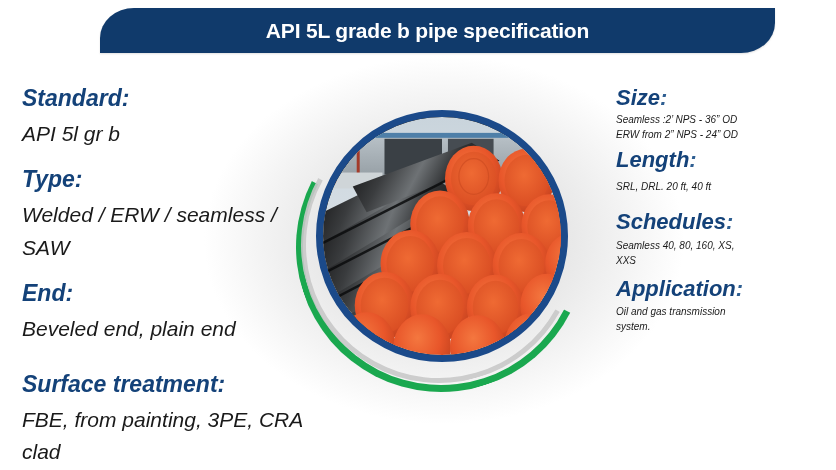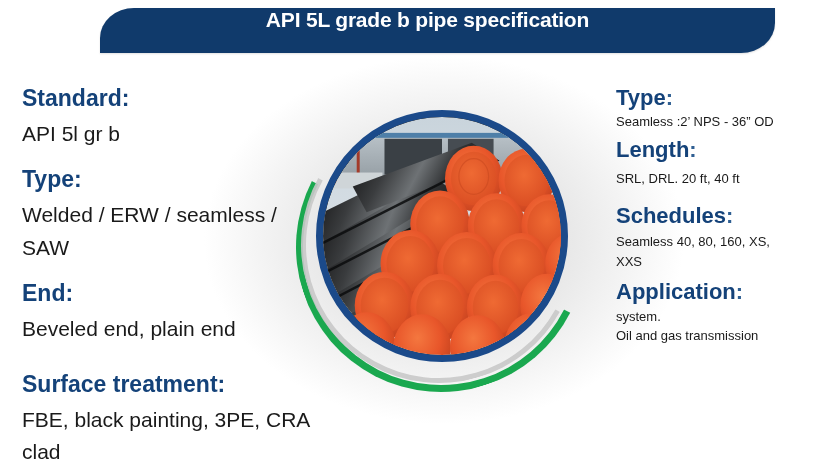--- a/index.html
+++ b/index.html
@@ -29,59 +29,60 @@
     position: absolute;
     left: 100px;
     top: 8px;
     width: 675px;
     height: 45px;
     background: #103a6b;
     border-top-left-radius: 34px 30px;
     border-bottom-right-radius: 34px 30px;
     box-shadow: 0 1px 2px rgba(0,0,0,0.12);
     display: flex;
+    align-items: center;
     justify-content: center;
   }
   .banner-title {
     color: #ffffff;
     font-size: 21px;
     font-weight: bold;
     letter-spacing: -0.2px;
     white-space: nowrap;
     padding-right: 20px;
   }
 
   
   .col {
     position: absolute;
     top: 84px;
   }
   .col-left  { left: 22px;  width: 290px; }
   .col-right { left: 616px; width: 215px; }
 
-  .spec-block { margin-bottom: 2px; }
+  .spec-block { margin-bottom: 2px; font-style: italic; }
 
   .spec-head {
     color: #144279;
     font-weight: bold;
     line-height: 1.28;
     margin: 0;
   }
   .col-left .spec-head  { font-size: 23px; }
   .col-right .spec-head { font-size: 22px; }
 
   .spec-head .colon { color: #2f5f92; }
 
   .spec-text {
     color: #1a1a1a;
     font-size: 21px;
     line-height: 1.55;
     margin: 0;
   }
-  .col-right .spec-text { font-size: 13px; line-height: 1.5; }
+  .col-right .spec-text { font-size: 10px; line-height: 1.5; }
 
   
   .gap-s  { height: 5px; }
   .gap-m  { height: 12px; }
   .gap-l  { height: 22px; }
   .gap-xs { height: 2px; }
 
   
   .photo-wrap {
     position: absolute;
@@ -170,21 +171,21 @@
       <p class="spec-head">End:</p>
       <div class="gap-s"></div>
       <p class="spec-text">Beveled end, plain end</p>
     </div>
 
     <div class="gap-l"></div>
 
     <div class="spec-block">
       <p class="spec-head">Surface treatment:</p>
       <div class="gap-s"></div>
-      <p class="spec-text">FBE, black painting, 3PE, CRA clad</p>
+      <p class="spec-text">FBE, from painting, 3PE, CRA clad</p>
       <div class="gap-xs"></div>
       <p class="spec-text">or system</p>
     </div>
 
   </div>
 
   <div class="photo-wrap">
 
     <div class="ring-accent"></div>
     <div class="ring-accent2"></div>
@@ -290,22 +291,23 @@
 
           <rect x="0" y="0" width="240" height="240" fill="none"></rect>
         </svg>
       </div>
     </div>
   </div>
 
   <div class="col col-right">
 
     <div class="spec-block">
-      <p class="spec-head"><span>Type</span><span class="colon">:</span></p>
+      <p class="spec-head"><span>Size</span><span class="colon">:</span></p>
       <p class="spec-text">Seamless :2’ NPS - 36” OD</p>
+      <p class="spec-text">ERW from 2” NPS - 24” OD</p>
     </div>
 
     <div class="gap-xs"></div>
 
     <div class="spec-block">
       <p class="spec-head"><span>Length</span><span class="colon">:</span></p>
       <div class="gap-s"></div>
       <p class="spec-text">SRL, DRL. 20 ft, 40 ft</p>
     </div>
 
@@ -315,19 +317,19 @@
       <p class="spec-head"><span>Schedules</span><span class="colon">:</span></p>
       <div class="gap-xs"></div>
       <p class="spec-text">Seamless 40, 80, 160, XS,</p>
       <p class="spec-text">XXS</p>
     </div>
 
     <div class="gap-s"></div>
 
     <div class="spec-block">
       <p class="spec-head"><span>Application</span><span class="colon">:</span></p>
+      <p class="spec-text">Oil and gas transmission</p>
       <p class="spec-text">system.</p>
-      <p class="spec-text">Oil and gas transmission</p>
     </div>
 
   </div>
 
 </div>
 
 </body></html>

